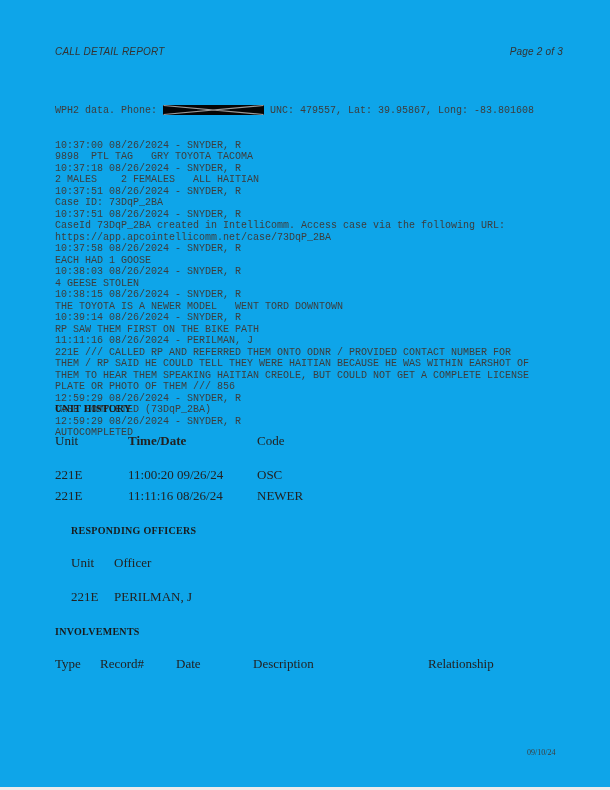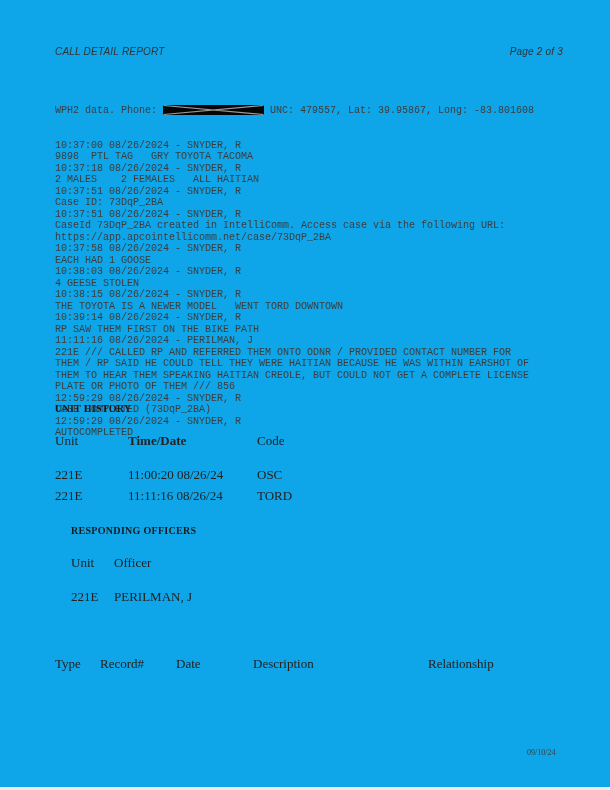--- a/index.html
+++ b/index.html
@@ -80,46 +80,47 @@
   <section class="tbl" id="tbl-unit-history">
     <h2>UNIT HISTORY</h2>
     <div class="thead">
         <span style="left: 0px;">Unit</span>
         <span style="left: 73px; font-weight: bold;">Time/Date</span>
         <span style="left: 202px;">Code</span>
       </div>
     <div class="tbody">
         <div class="trow">
           <span style="left: 0px;">221E</span>
-          <span style="left: 73px;">11:00:20 08/26/24</span>
+          <span style="left: 73px;">11:00:20 09/26/24</span>
           <span style="left: 202px;">OSC</span>
         </div>
         <div class="trow">
           <span style="left: 0px;">221E</span>
           <span style="left: 73px;">11:11:16 08/26/24</span>
-          <span style="left: 202px;">TORD</span>
+          <span style="left: 202px;">NEWER</span>
         </div>
       </div>
   </section>
 
   <section class="tbl" id="tbl-responding-officers">
     <h2>RESPONDING OFFICERS</h2>
     <div class="thead">
         <span style="left: 0px;">Unit</span>
         <span style="left: 43px;">Officer</span>
       </div>
     <div class="tbody">
         <div class="trow">
           <span style="left: 0px;">221E</span>
           <span style="left: 43px;">PERILMAN, J</span>
         </div>
       </div>
   </section>
 
   <section class="tbl" id="tbl-involvements">
+    <h2>INVOLVEMENTS</h2>
     <div class="thead">
         <span style="left: 0px;">Type</span>
         <span style="left: 45px;">Record#</span>
         <span style="left: 121px;">Date</span>
         <span style="left: 198px;">Description</span>
         <span style="left: 373px;">Relationship</span>
       </div>
     <div class="tbody"></div>
   </section>
 

